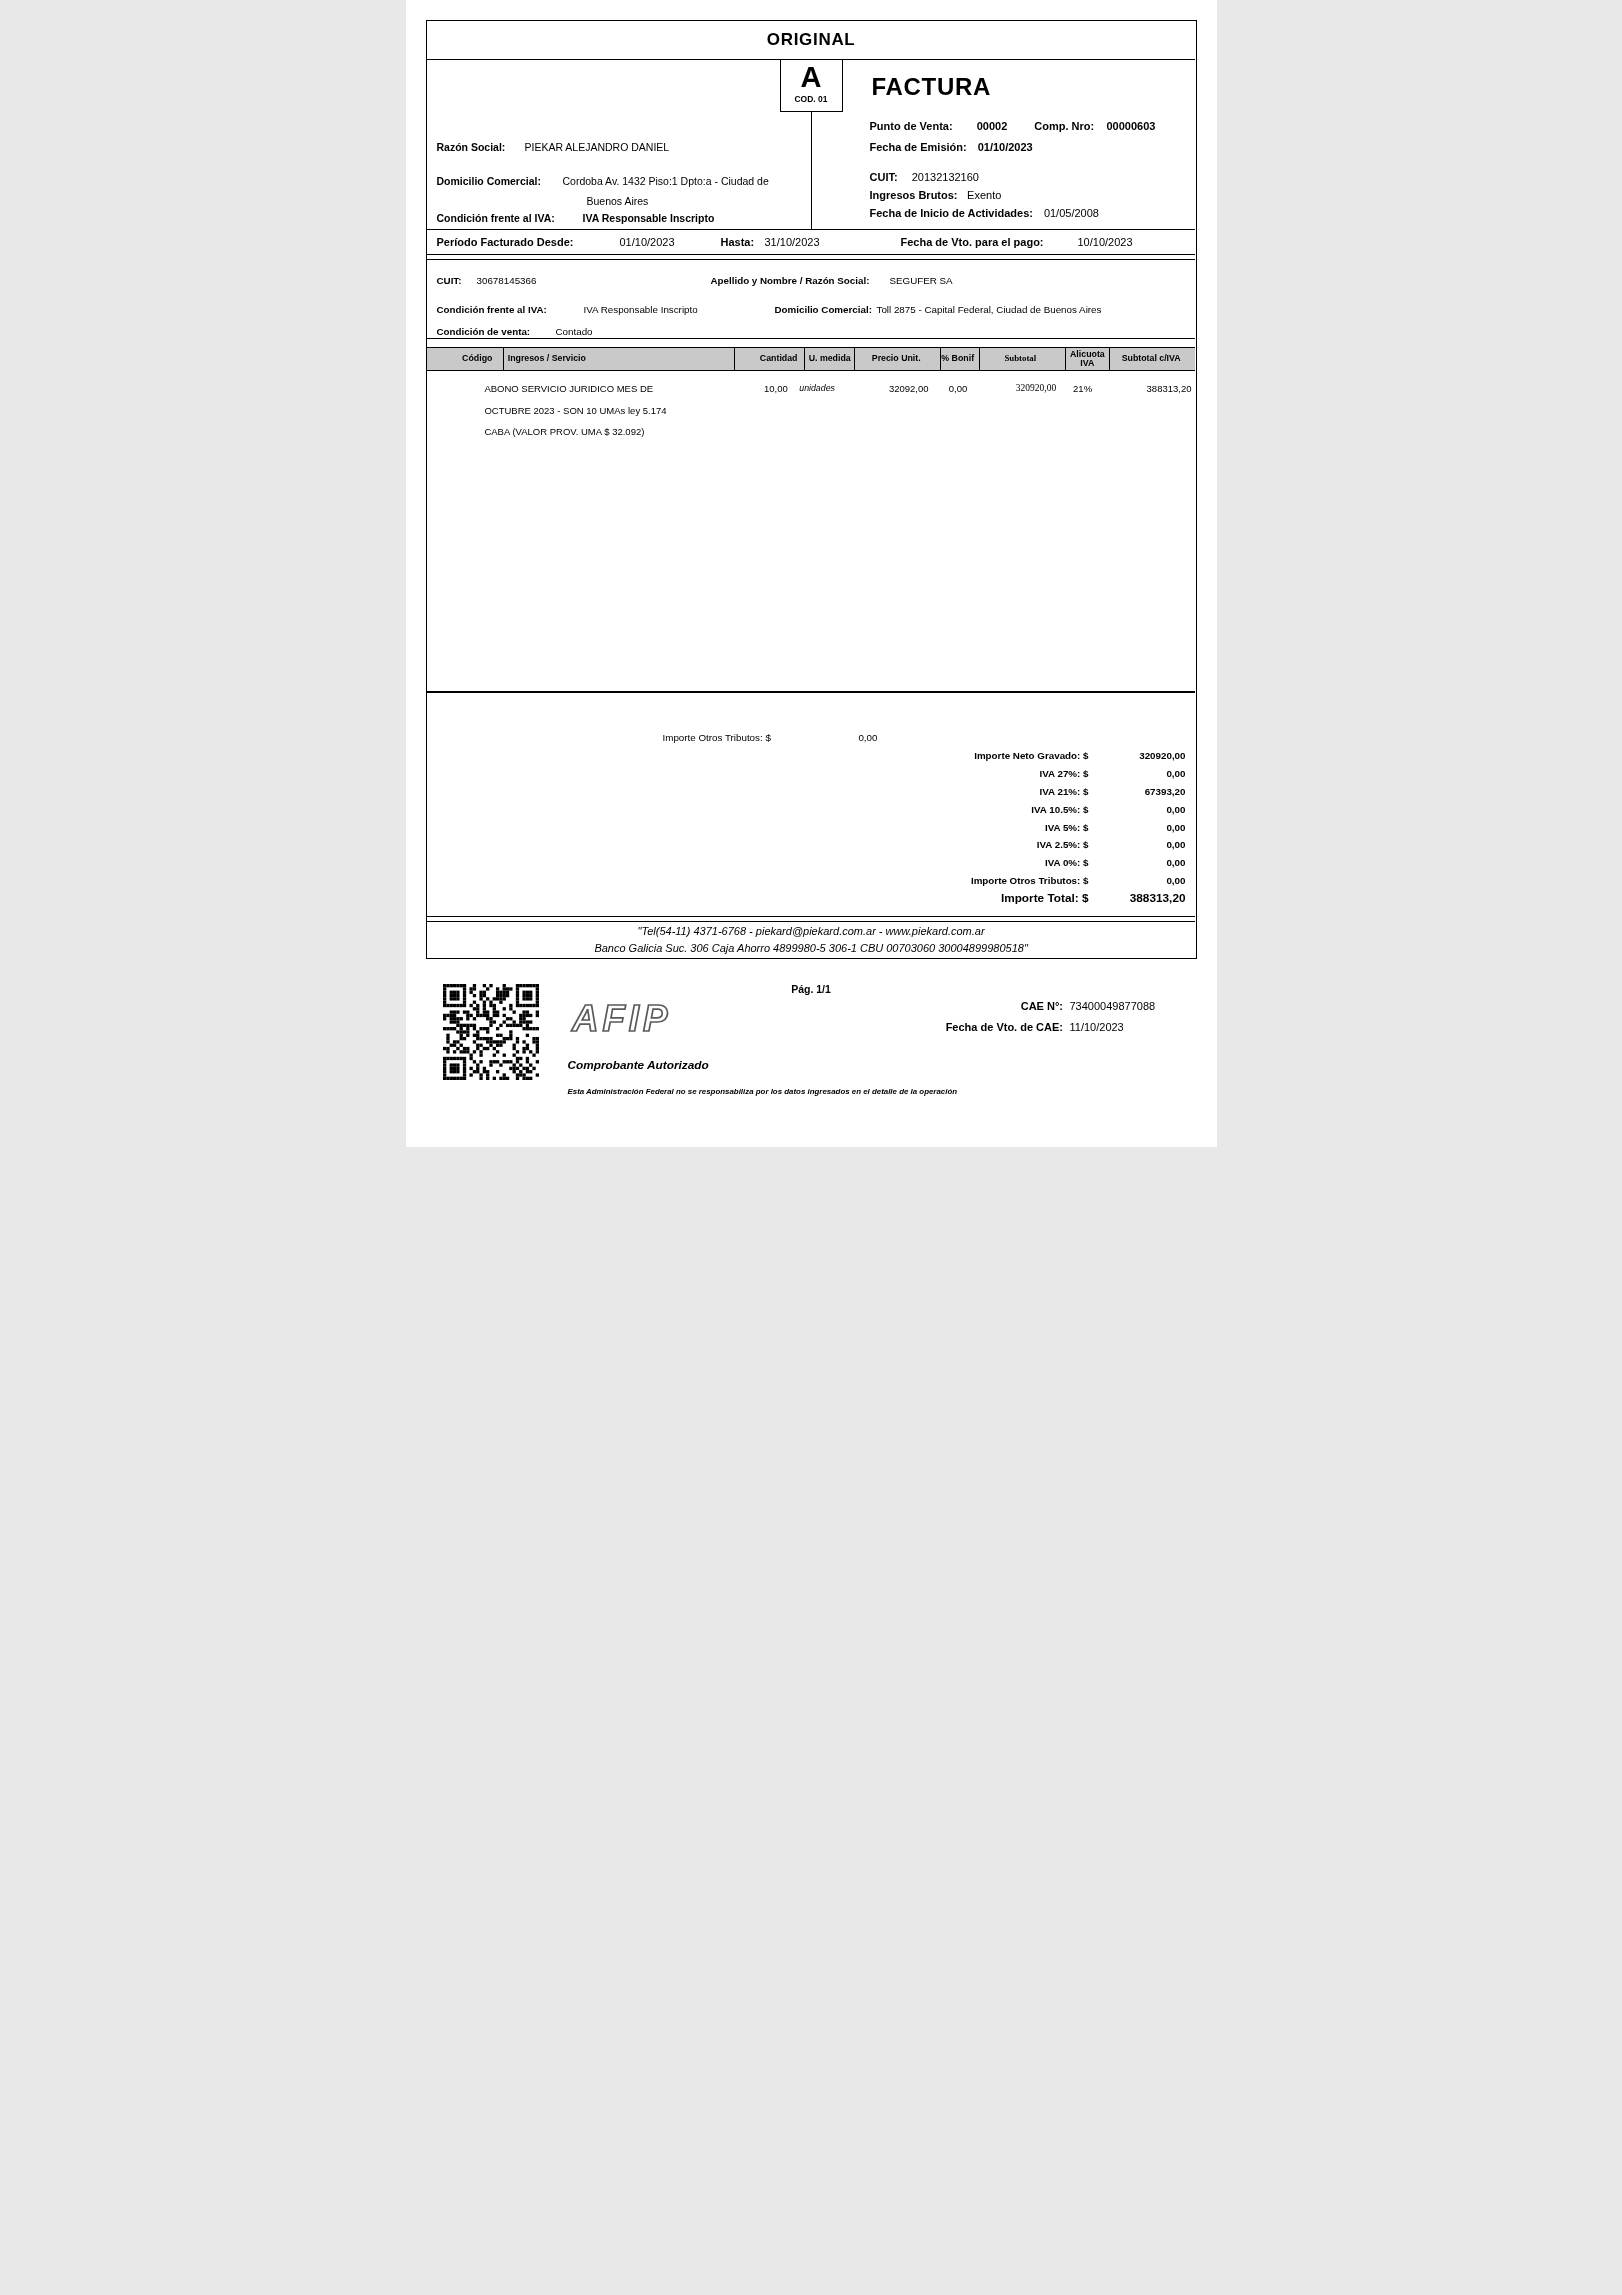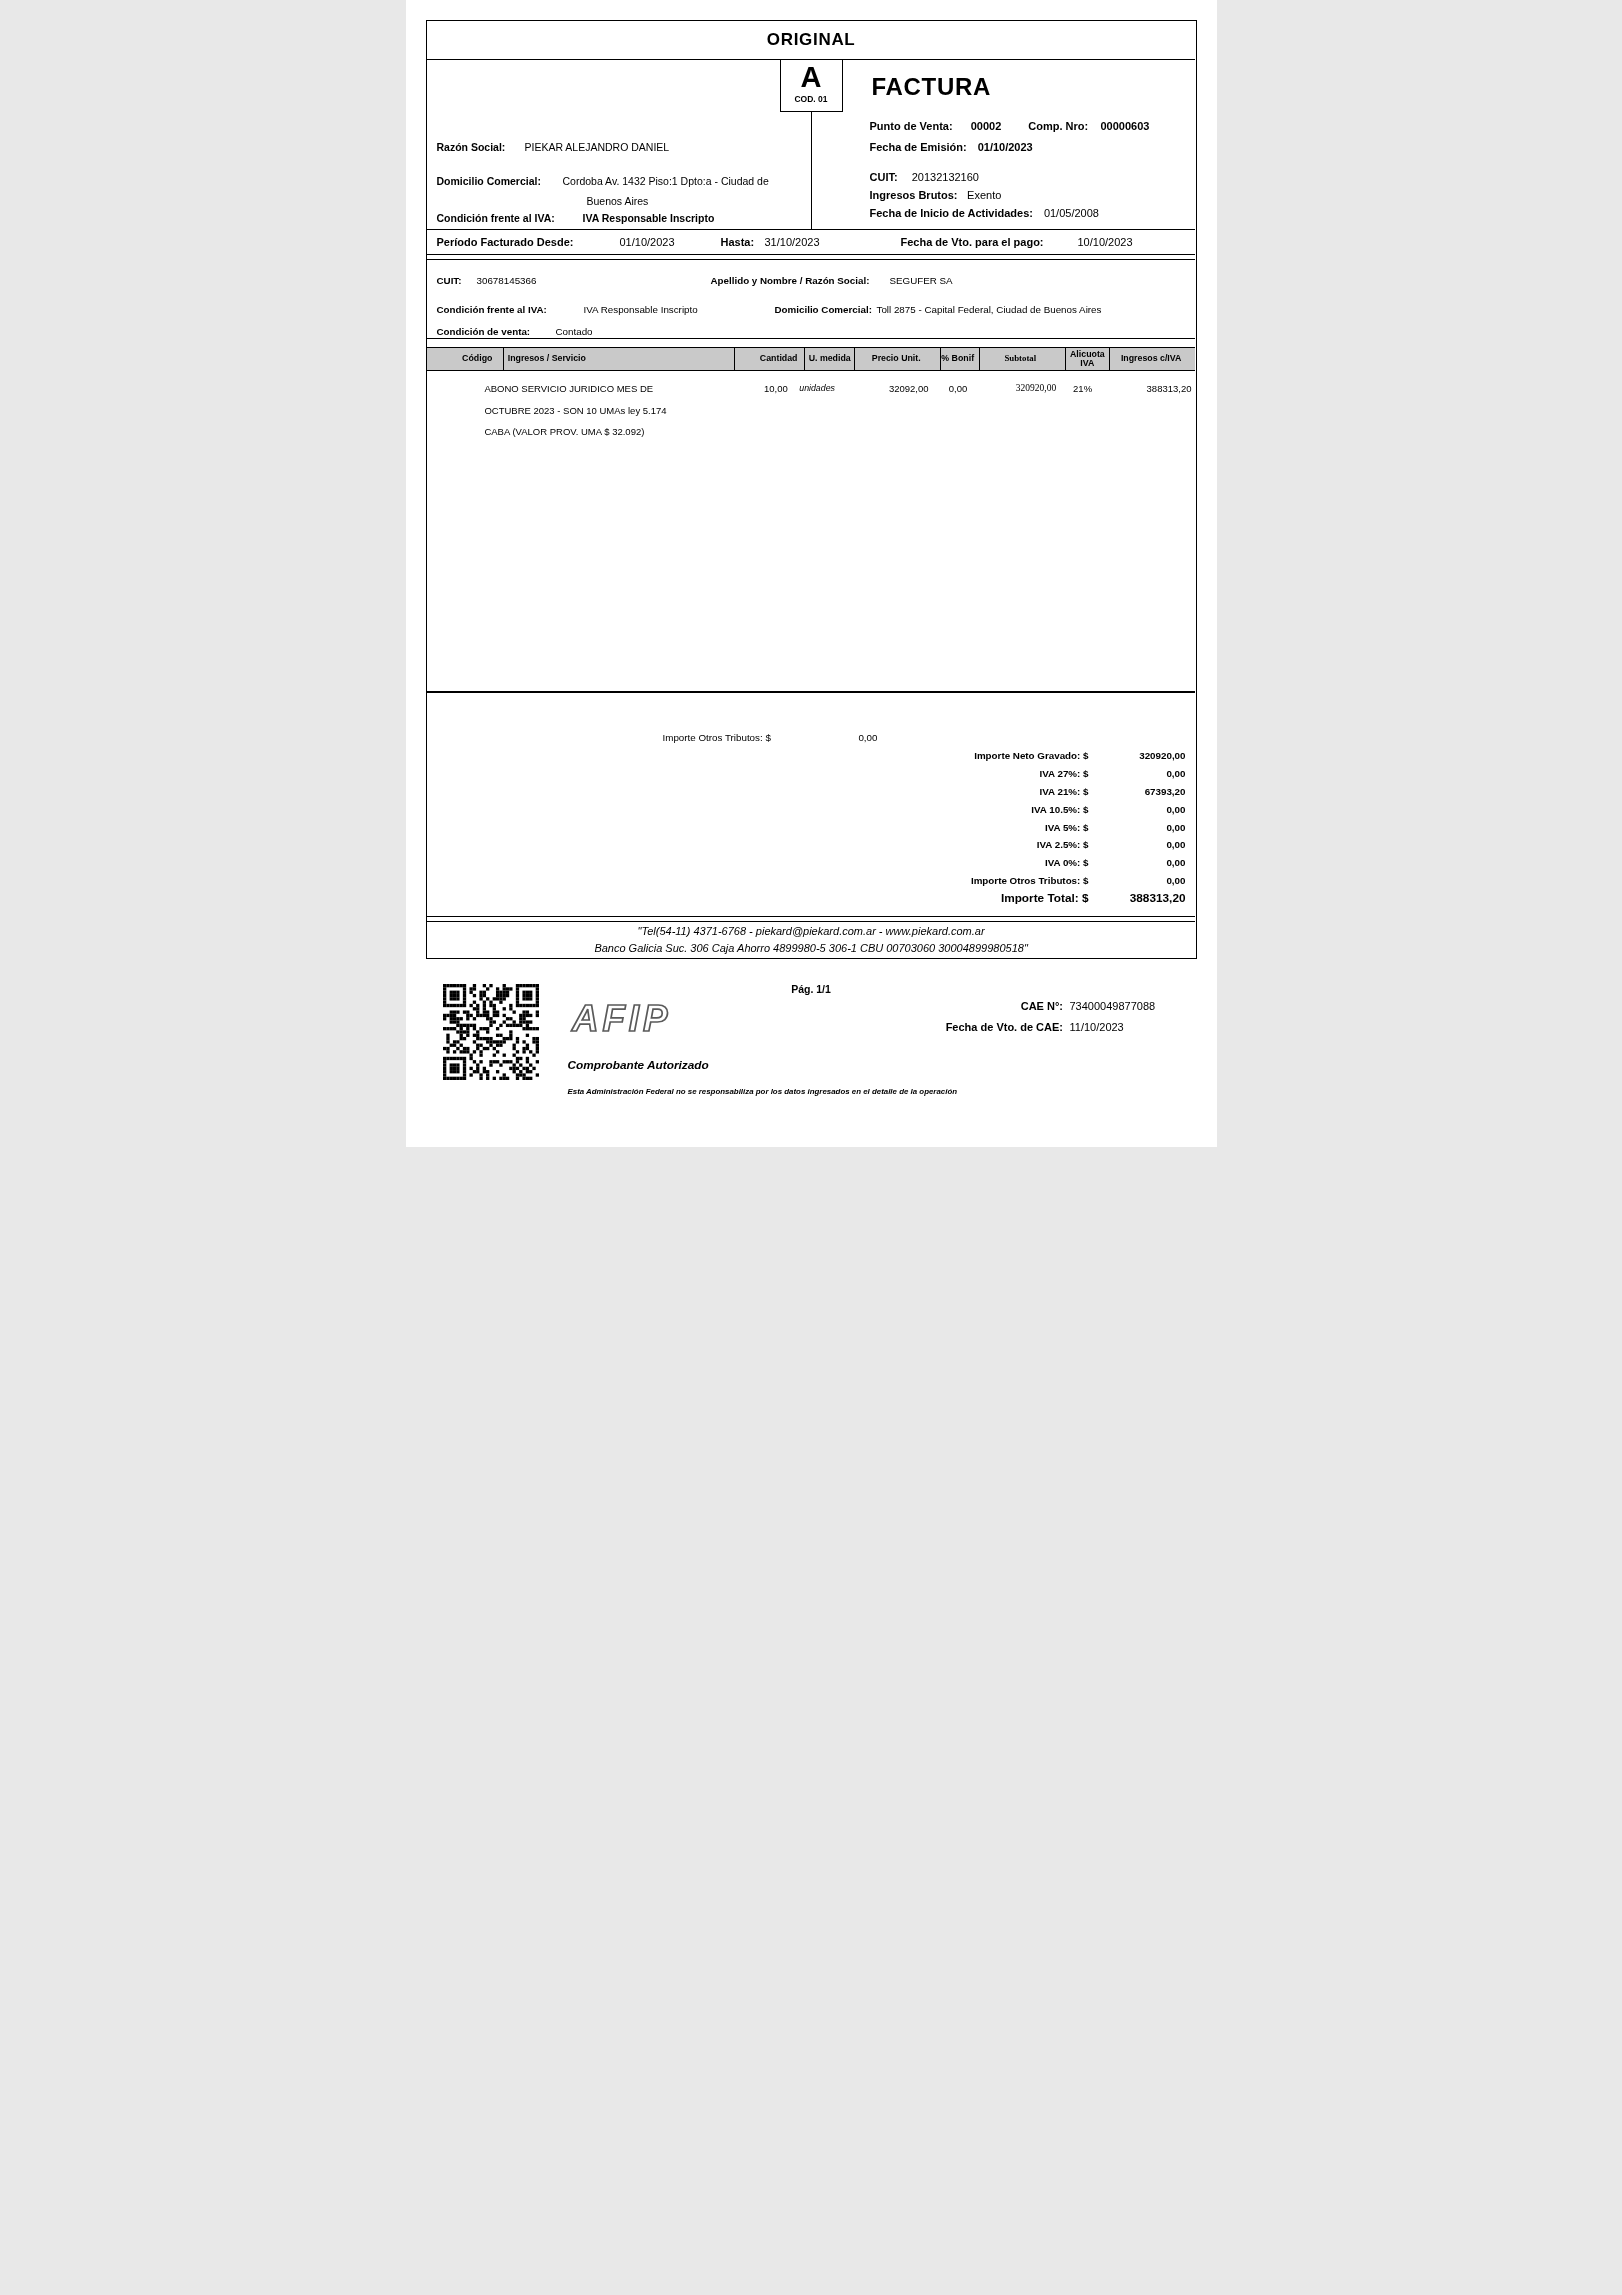--- a/index.html
+++ b/index.html
@@ -87,21 +87,21 @@
   <div class="abs fs16" style="left:157px;top:175px">Cordoba Av. 1432 Piso:1 Dpto:a - Ciudad de</div>
   <div class="abs fs16" style="left:181px;top:195px">Buenos Aires</div>
 
   <div class="abs fs16 b" style="left:31px;top:212px">Condición frente al IVA:</div>
   <div class="abs fs16 b" style="left:177px;top:212px">IVA Responsable Inscripto</div>
 
   <div class="abs title" style="left:466px;top:73px">FACTURA</div>
 
   <div class="abs fs17" style="left:464px;top:120px">
     <span class="b">Punto de Venta:</span>
-    <span class="b" style="margin-left:15px">00002</span>
+    <span class="b" style="margin-left:21px">00002</span>
     <span class="b" style="margin-left:24px">Comp. Nro:</span>
     <span class="b" style="margin-left:9.2px">00000603</span>
   </div>
 
   <div class="abs fs17" style="left:464px;top:141px">
     <span class="b">Fecha de Emisión:</span>
     <span class="b" style="margin-left:7.9px">01/10/2023</span>
   </div>
 
   <div class="abs fs17" style="left:464px;top:171px">
@@ -143,21 +143,21 @@
 
   <div class="thead">
     <div class="cell c0">Código</div>
     <div class="cell c1">Ingresos / Servicio</div>
     <div class="cell c2">Cantidad</div>
     <div class="cell c3">U. medida</div>
     <div class="cell c4">Precio Unit.</div>
     <div class="cell c5">% Bonif</div>
     <div class="cell c6">Subtotal</div>
     <div class="cell c7" style="white-space:normal;padding:0 3.9px">Alicuota IVA</div>
-    <div class="cell c8">Ingresos c/IVA</div>
+    <div class="cell c8">Subtotal c/IVA</div>
   </div>
 
   <div class="trow">
     <div class="cell c0"></div>
     <div class="cell c1">
       <div>ABONO SERVICIO JURIDICO MES DE</div>
       <div>OCTUBRE 2023 - SON 10 UMAs ley 5.174</div>
       <div>CABA (VALOR PROV. UMA $ 32.092)</div>
     </div>
     <div class="cell c2">10,00</div>

